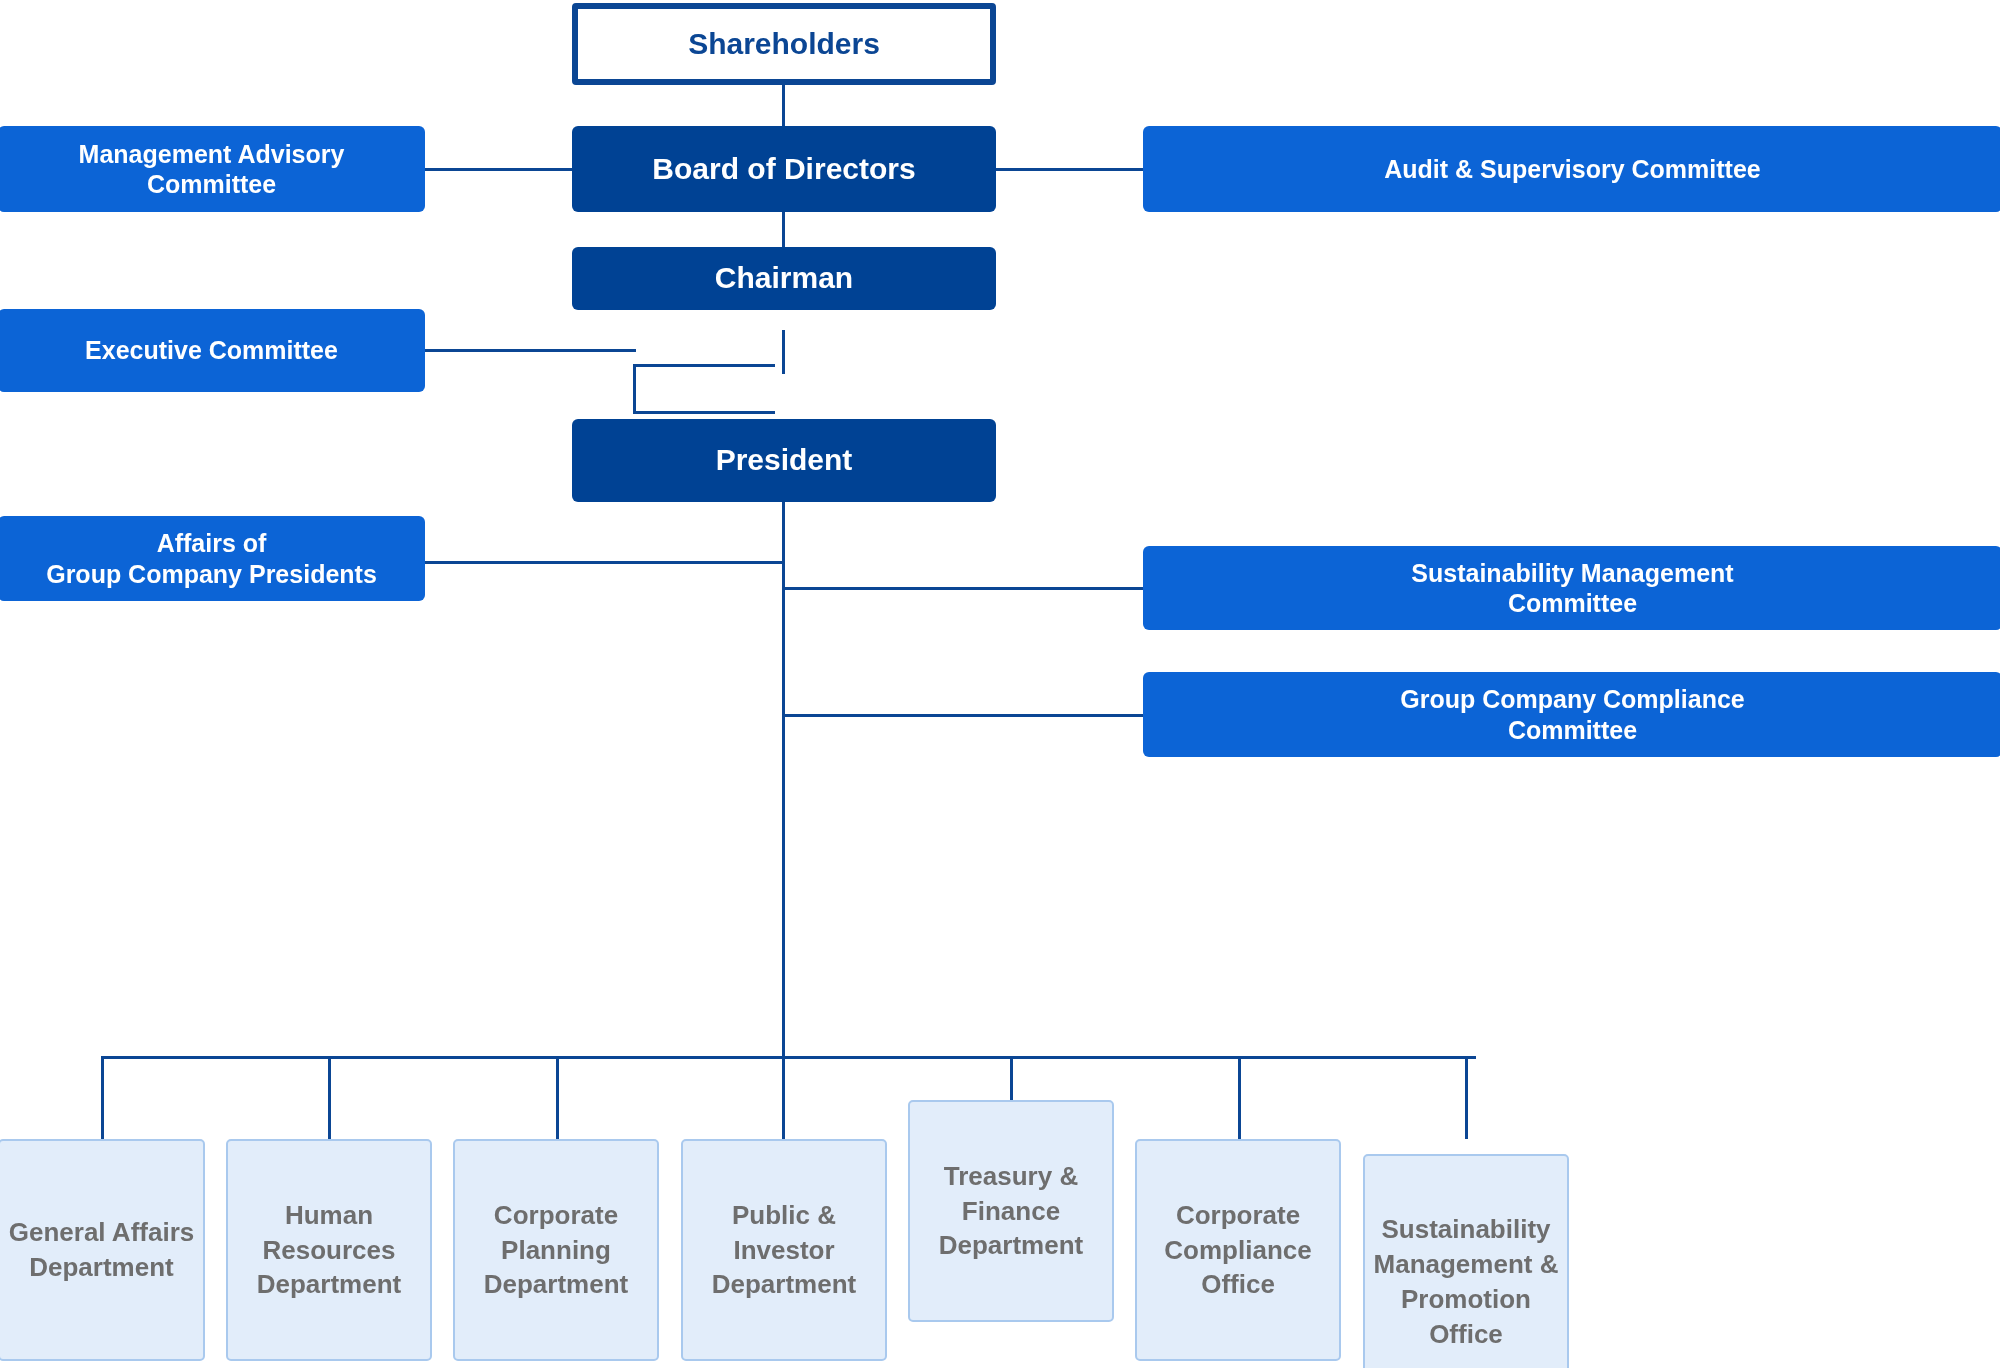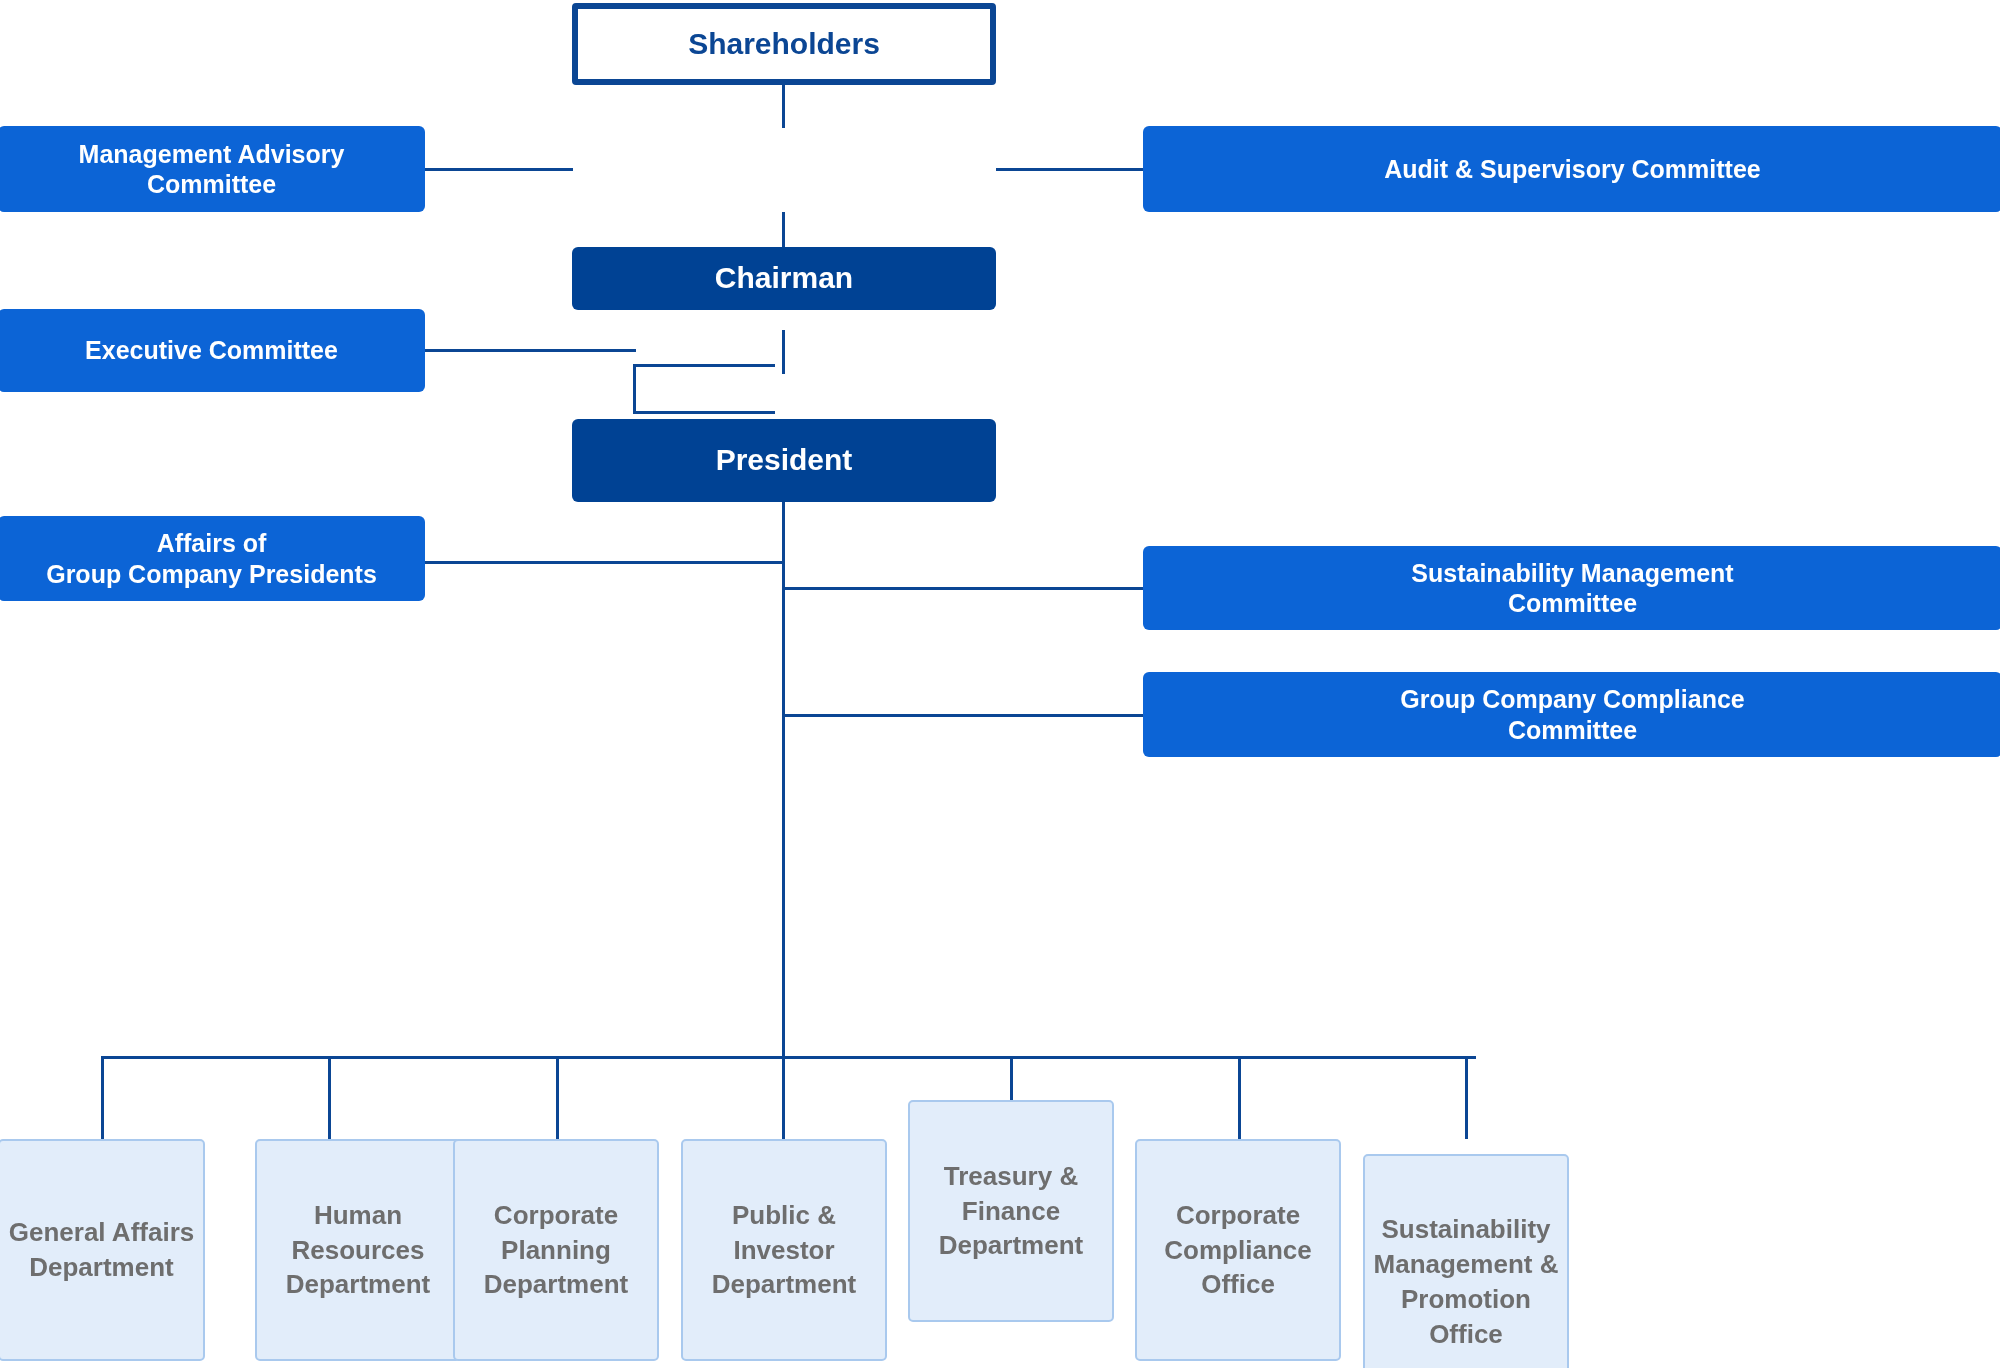--- a/index.html
+++ b/index.html
@@ -122,20 +122,23 @@
     <span>Shareholders</span>
   </div>
 
   <div class="node blue" style="left:-2px; top:126px; width:427px; height:86px;">
     <span>
       <span>Management Advisory</span><br>
       <span>Committee</span>
     </span>
   </div>
 
+  <div class="node navy" style="left:572px; top:126px; width:424px; height:86px;">
+    <span>Board of Directors</span>
+  </div>
 
   <div class="node blue" style="left:1143px; top:126px; width:859px; height:86px;">
     <span>Audit &amp; Supervisory Committee</span>
   </div>
 
   <div class="node navy" style="left:572px; top:247px; width:424px; height:63px;">
     <span>Chairman</span>
   </div>
 
   <div class="node blue" style="left:-2px; top:309px; width:427px; height:83px;">
@@ -167,21 +170,21 @@
     </span>
   </div>
 
   <div class="node dept" style="left:-2px; top:1139px; width:207px; height:222px;">
     <span>
       <span>General Affairs</span><br>
       <span>Department</span>
     </span>
   </div>
 
-  <div class="node dept" style="left:226px; top:1139px; width:206px; height:222px;margin-left:29px;">
+  <div class="node dept" style="left:226px; top:1139px; width:206px; height:222px;">
     <span>
       <span>Human</span><br>
       <span>Resources</span><br>
       <span>Department</span>
     </span>
   </div>
 
   <div class="node dept" style="left:453px; top:1139px; width:206px; height:222px;">
     <span>
       <span>Corporate</span><br>

